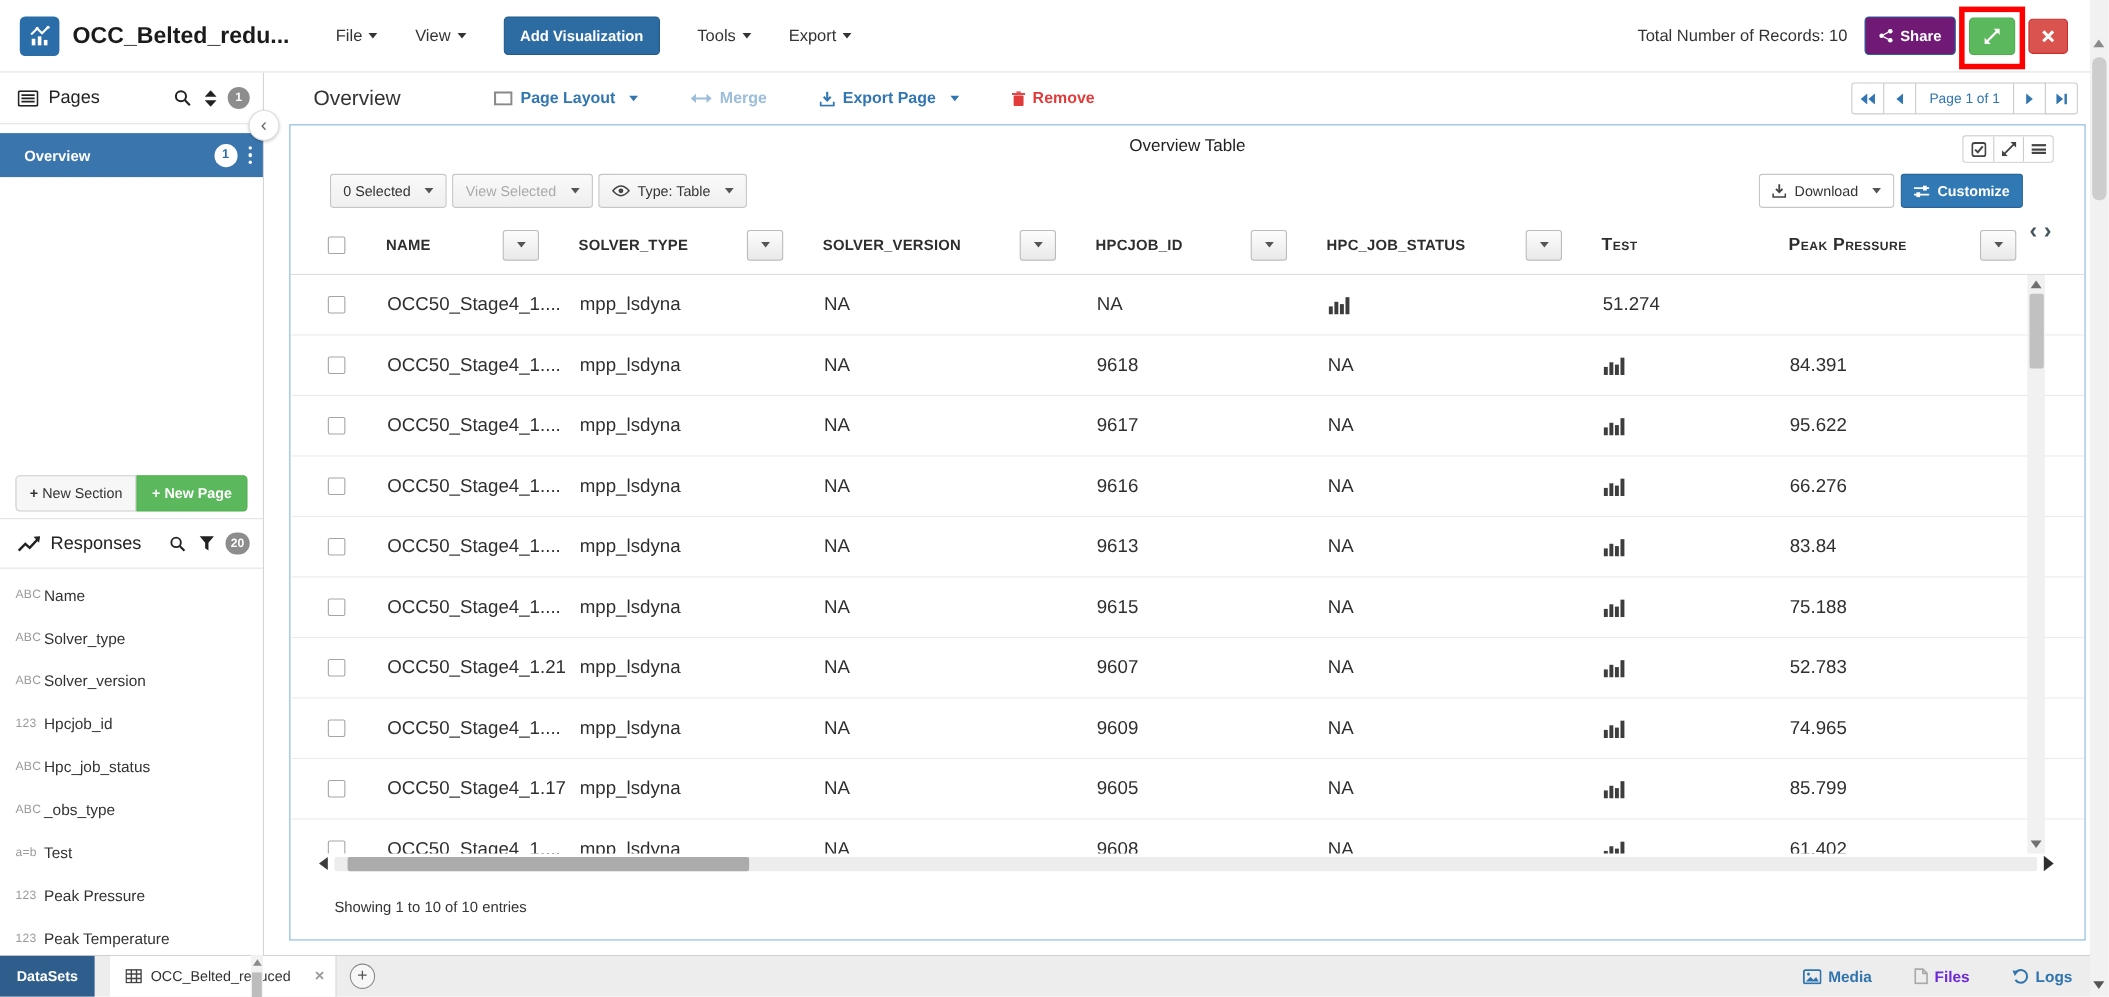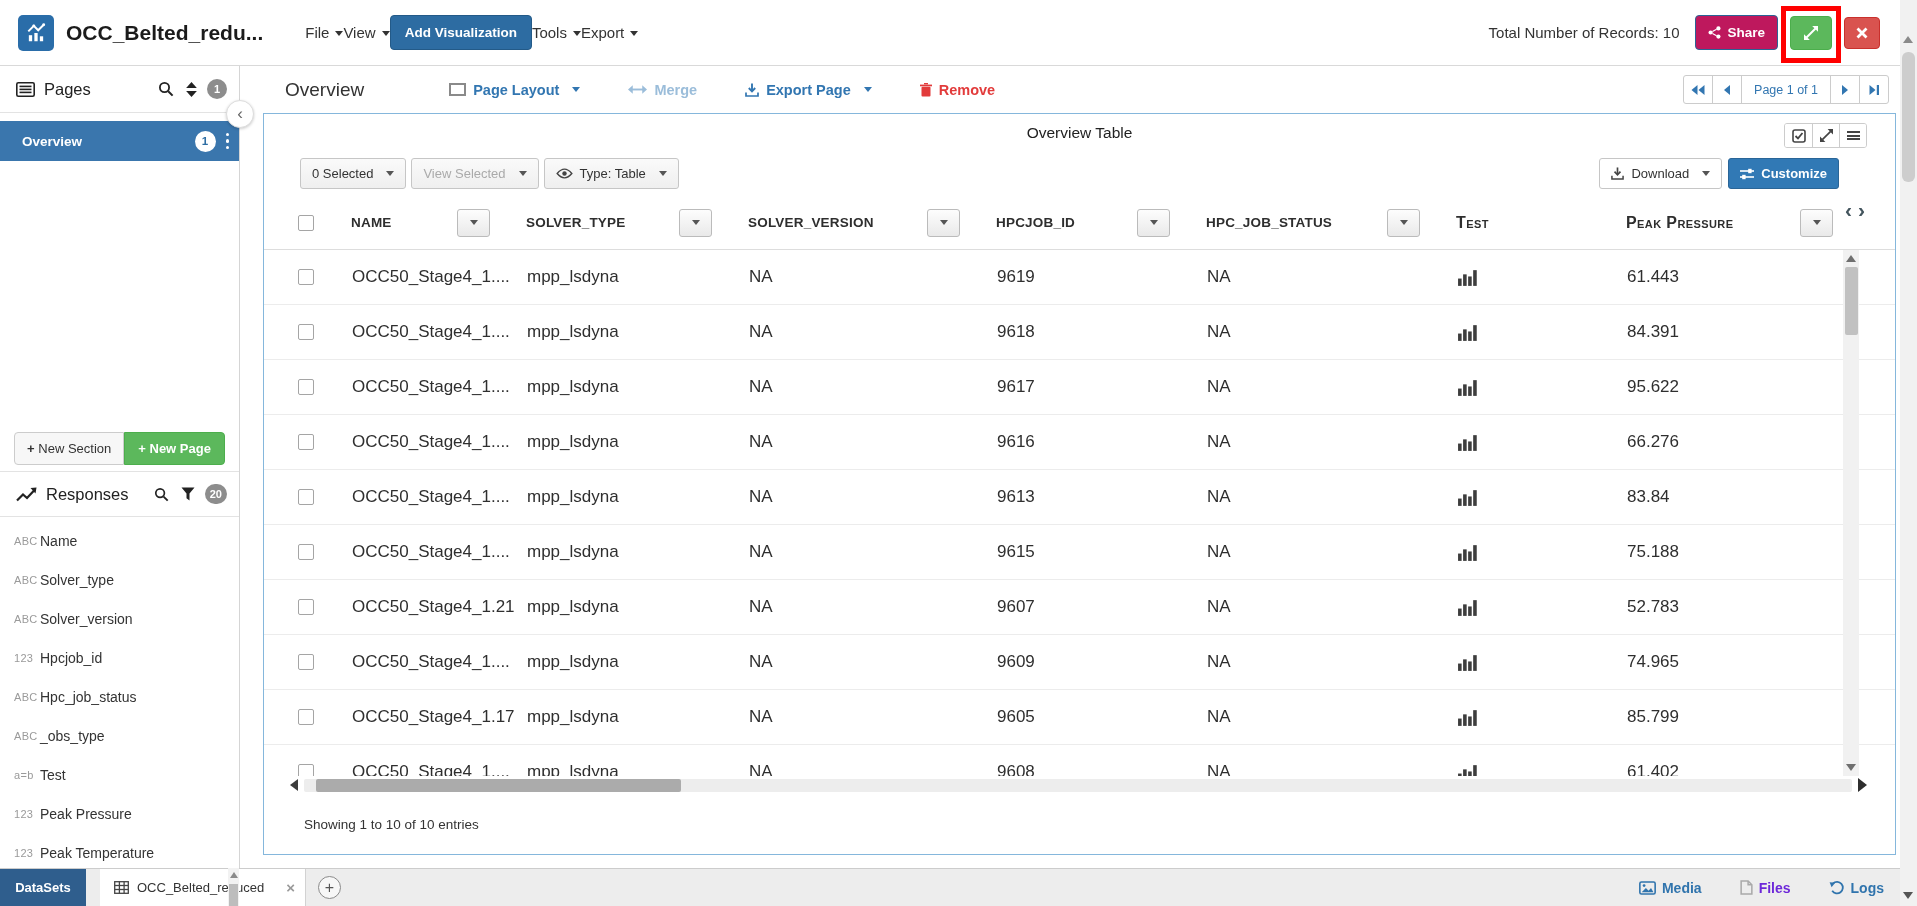--- a/index.html
+++ b/index.html
@@ -22,31 +22,31 @@
 
   .app { position:absolute; left:0; top:0; width:1900px; height:906px;
          display:flex; flex-direction:column; }
 
   
   .topbar { height:66px; background:#fff; border-bottom:1px solid #d9d9d9;
             display:flex; align-items:center; padding:0 20px 0 18px; flex:0 0 66px; }
   .app-icon { width:36px; height:36px; border-radius:5px; background:#2a6da9;
               display:flex; align-items:center; justify-content:center; margin-right:12px; }
   .app-title { font-size:21px; font-weight:bold; color:#1b1b1b; margin-right:42px; white-space:nowrap; }
-  .menus { display:flex; align-items:center; font-size:15px; color:#333; }
+  .menus { display:flex; align-items:center; gap:34px; font-size:15px; color:#333; }
   .menu-item { cursor:pointer; white-space:nowrap; }
   .btn-addviz { background:#2d6ca2; border:1px solid #235a88; color:#fff; font-weight:bold;
                 font-size:13.5px; padding:9px 14px; border-radius:4px; cursor:pointer;
                 font-family:"Liberation Sans", sans-serif; }
   .topbar-right { margin-left:auto; display:flex; align-items:center; gap:12px; }
   .records { font-size:15px; color:#333; margin-right:4px; white-space:nowrap; }
   .tb-btn { display:flex; align-items:center; gap:6px; border-radius:4px; color:#fff;
             font-size:13.5px; font-weight:bold; border:1px solid transparent; cursor:pointer;
             font-family:"Liberation Sans", sans-serif; }
-  .btn-share { background:#be185d; border-color:#2a6395; padding:9px 12px; }
+  .btn-share { background:#701a75; border-color:#2a6395; padding:9px 12px; }
   .btn-expand { background:#5cb85c; border-color:#4cae4c; padding:9px 13px; }
   .btn-close { background:#d9534f; border-color:#c9302c; padding:9px 11px; }
   .expand-wrap { position:relative; }
   .red-frame { position:absolute; left:-9px; top:-10px; right:-9px; bottom:-13px;
                border:5px solid #ff0000; pointer-events:none; z-index:5; }
 
   
   .content-row { flex:1 1 auto; display:flex; min-height:0; position:relative; }
 
   
@@ -571,31 +571,30 @@
 
         <div class="tbody">
 
             <div class="trow tgrid">
               <div class="td td-cb">
                 <span class="cb"></span>
               </div>
               <div class="td">OCC50_Stage4_1....</div>
               <div class="td">mpp_lsdyna</div>
               <div class="td">NA</div>
-              <div class="td">9619</div>
-              <div class="td">NA</div>
-              <div class="td chart-cell">
-                <svg width="21" height="17" viewBox="0 0 20 16">
-                  <rect x="1" y="9" width="3.4" height="7"></rect>
-                  <rect x="5.8" y="5" width="3.4" height="11"></rect>
-                  <rect x="10.6" y="7" width="3.4" height="9"></rect>
-                  <rect x="15.4" y="1" width="3.4" height="15"></rect>
-                </svg>
-              </div>
-              <div class="td">61.443</div>
+              <div class="td">NA</div>
+              <div class="td chart-cell">
+                <svg width="21" height="17" viewBox="0 0 20 16">
+                  <rect x="1" y="9" width="3.4" height="7"></rect>
+                  <rect x="5.8" y="5" width="3.4" height="11"></rect>
+                  <rect x="10.6" y="7" width="3.4" height="9"></rect>
+                  <rect x="15.4" y="1" width="3.4" height="15"></rect>
+                </svg>
+              </div>
+              <div class="td">51.274</div>
             </div>
 
             <div class="trow tgrid">
               <div class="td td-cb">
                 <span class="cb"></span>
               </div>
               <div class="td">OCC50_Stage4_1....</div>
               <div class="td">mpp_lsdyna</div>
               <div class="td">NA</div>
               <div class="td">9618</div>

